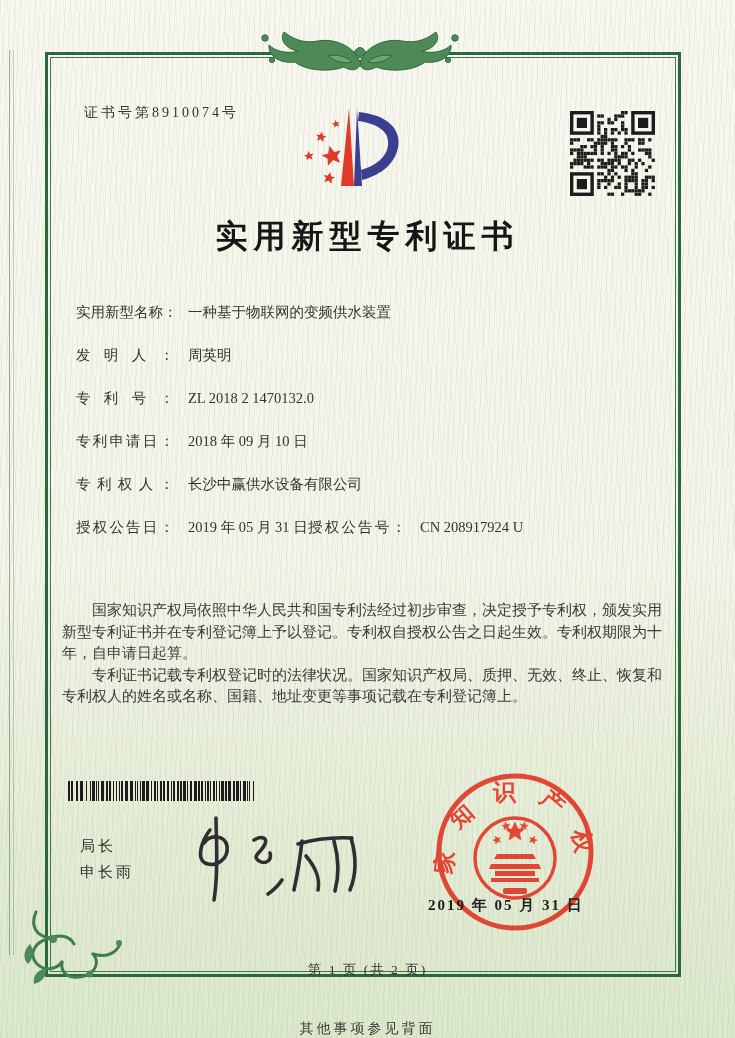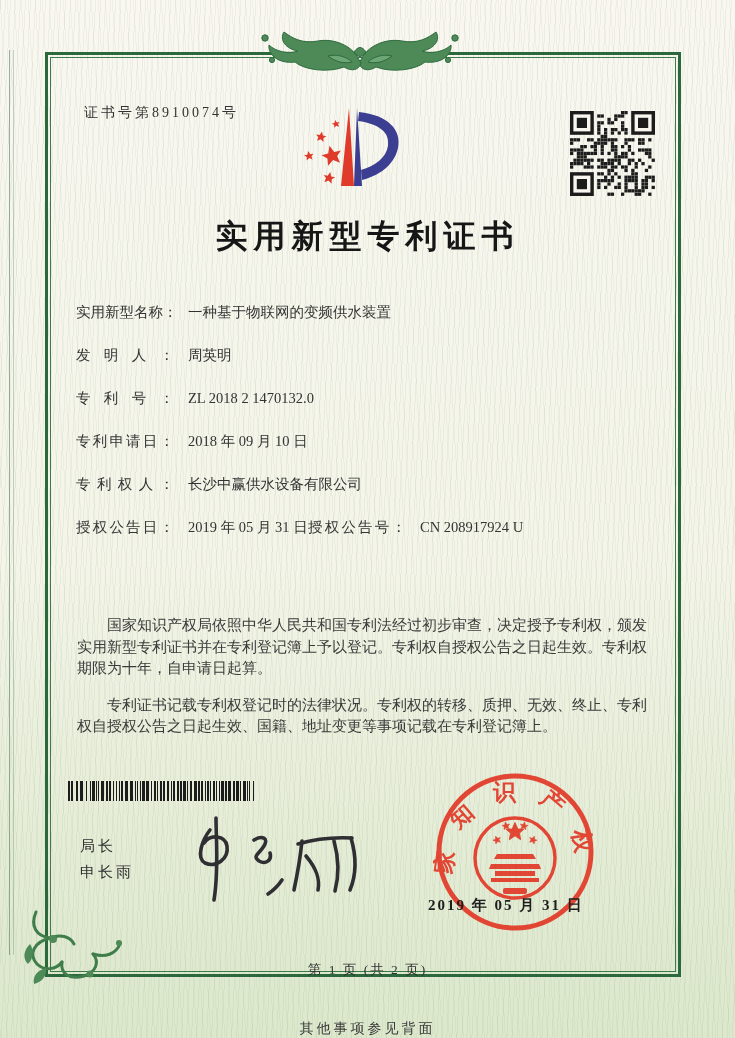--- a/index.html
+++ b/index.html
@@ -29,21 +29,21 @@
   .qr{left:570px;top:111px;width:85px;height:85px;}
   .title{left:0;right:0;top:215px;text-align:center;font-size:32px;font-weight:bold;
     letter-spacing:6px;color:#161616;}
   .fields{left:76px;top:303px;width:566px;font-size:14.5px;color:#333;}
   .f-row{position:relative;height:43px;display:flex;align-items:flex-start;line-height:19px;}
   .f-label{display:inline-block;width:98px;text-align:justify;text-align-last:justify;white-space:nowrap;}
   .f-value{margin-left:14px;white-space:nowrap;}
   .pair2{position:absolute;left:232px;top:0;display:flex;}
   .paragraphs{left:62px;top:600px;width:600px;font-size:15px;line-height:21.5px;
     text-align:justify;color:#3a3a3a;}
-  .paragraphs p{margin:15px;text-indent:2em;}
+  .paragraphs p{margin:0;text-indent:2em;}
   .barcode{left:68px;top:781px;width:190px;height:20px;}
   .signer{left:80px;top:833px;font-size:15px;letter-spacing:3px;line-height:26px;color:#2f2f2f;}
   .signature{left:148px;top:810px;z-index:3;}
   .seal{left:433px;top:770px;z-index:4;opacity:.93;}
   .seal-date{left:428px;top:896px;font-size:15px;letter-spacing:2px;color:#1d1d1d;z-index:5;font-weight:bold;}
   .footer-page{left:0;right:0;top:941px;text-align:center;font-size:13.5px;letter-spacing:2px;color:#333;margin-top:20px;}
   .back-note{left:0;right:0;top:1020px;text-align:center;font-size:14px;letter-spacing:3px;color:#3a3a3a;}
 </style>
 </head>
 <body>
@@ -355,21 +355,21 @@
       <span class="f-value">2019 年 05 月 31 日</span>
       <span class="pair2">
         <span class="f-label">授权公告号：</span>
         <span class="f-value">CN 208917924 U</span>
       </span>
     </div>
   </div>
 
   <div class="abs paragraphs">
     <p>国家知识产权局依照中华人民共和国专利法经过初步审查，决定授予专利权，颁发实用新型专利证书并在专利登记簿上予以登记。专利权自授权公告之日起生效。专利权期限为十年，自申请日起算。</p>
-    <p>专利证书记载专利权登记时的法律状况。专利权的转移、质押、无效、终止、专利权自授权公告之日起生效、国籍、地址变更等事项记载在专利登记簿上。</p>
+    <p>专利证书记载专利权登记时的法律状况。国家知识产权局、质押、无效、终止、恢复和专利权人的姓名或名称、国籍、地址变更等事项记载在专利登记簿上。</p>
   </div>
 
   <div class="abs barcode">
     <svg id="barcode-svg" width="190" height="20" viewBox="0 0 190 20">
         <rect x="0" y="0" width="2" height="20" fill="#1c1c1c"></rect>
         <rect x="3" y="0" width="2" height="20" fill="#1c1c1c"></rect>
         <rect x="8" y="0" width="2" height="20" fill="#1c1c1c"></rect>
         <rect x="12" y="0" width="3" height="20" fill="#1c1c1c"></rect>
         <rect x="18" y="0" width="1" height="20" fill="#1c1c1c"></rect>
         <rect x="22" y="0" width="1" height="20" fill="#1c1c1c"></rect>

